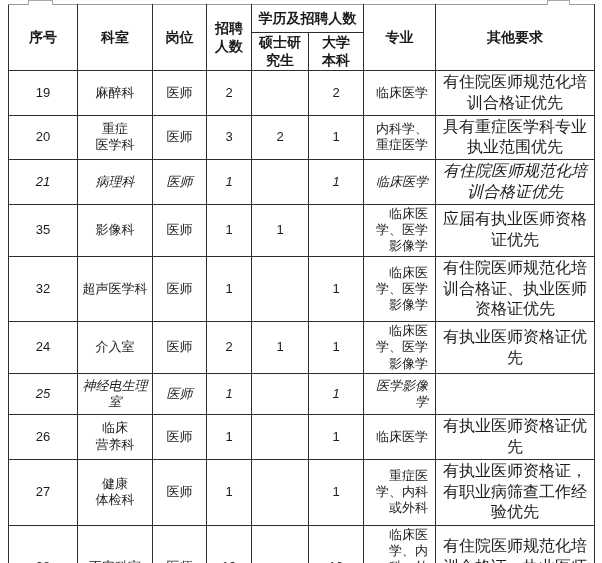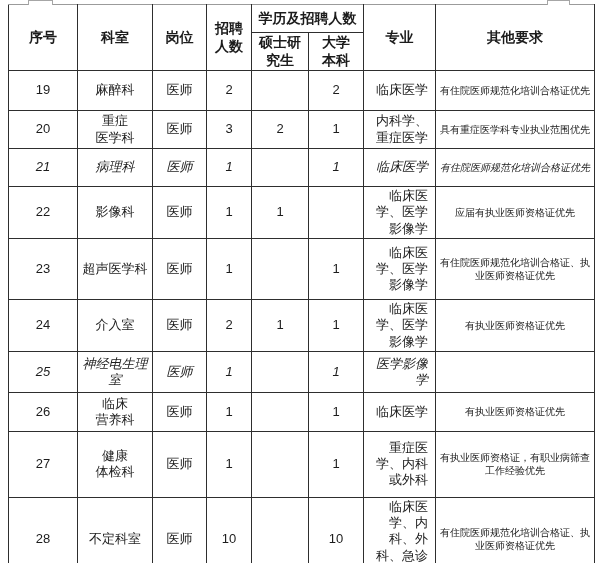--- a/index.html
+++ b/index.html
@@ -48,21 +48,21 @@
   }
   thead th {
     font-weight: bold;
     font-size: 14px;
     padding: 1px 2px;
   }
   
   thead tr.h1 > th { border-top: 1.5px solid #9b9b9b; }
 
   td.c-major { padding: 1px 7px; text-align: right; }
-  td.c-other { font-size: 10px; padding: 1px 2px; line-height: 1.3; }
+  td.c-other { font-size: 16px; padding: 1px 2px; line-height: 1.3; }
 
   tr.h1 { height: 28px; }
   tr.h2 { height: 30px; }
   tr.r0 { height: 40px; padding-left: 30px; }
   tr.r1 { height: 38px; margin-top: 12px; }
   tr.r2 { height: 38px; font-style: italic; }
   tr.r3 { height: 52px; }
   tr.r4 { height: 61px; }
   tr.r5 { height: 50px; }
   tr.r6 { height: 41px; font-style: italic; }
@@ -131,31 +131,31 @@
       <td class="c-no">21</td>
       <td class="c-dept">病理科</td>
       <td class="c-post">医师</td>
       <td class="c-count">1</td>
       <td class="c-master"></td>
       <td class="c-bachelor">1</td>
       <td class="c-major">临床医学</td>
       <td class="c-other">有住院医师规范化培训合格证优先</td>
     </tr>
     <tr class="r3">
-      <td class="c-no">22</td>
+      <td class="c-no">35</td>
       <td class="c-dept">影像科</td>
       <td class="c-post">医师</td>
       <td class="c-count">1</td>
       <td class="c-master">1</td>
       <td class="c-bachelor"></td>
       <td class="c-major">临床医学、医学影像学</td>
       <td class="c-other">应届有执业医师资格证优先</td>
     </tr>
     <tr class="r4">
-      <td class="c-no">23</td>
+      <td class="c-no">32</td>
       <td class="c-dept">超声医学科</td>
       <td class="c-post">医师</td>
       <td class="c-count">1</td>
       <td class="c-master"></td>
       <td class="c-bachelor">1</td>
       <td class="c-major">临床医学、医学影像学</td>
       <td class="c-other">有住院医师规范化培训合格证、执业医师资格证优先</td>
     </tr>
     <tr class="r5">
       <td class="c-no">24</td>

